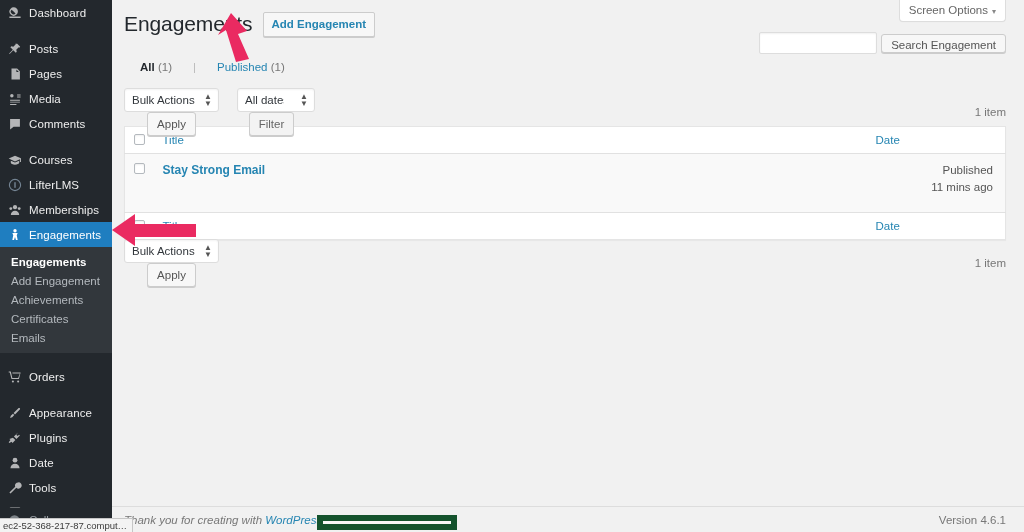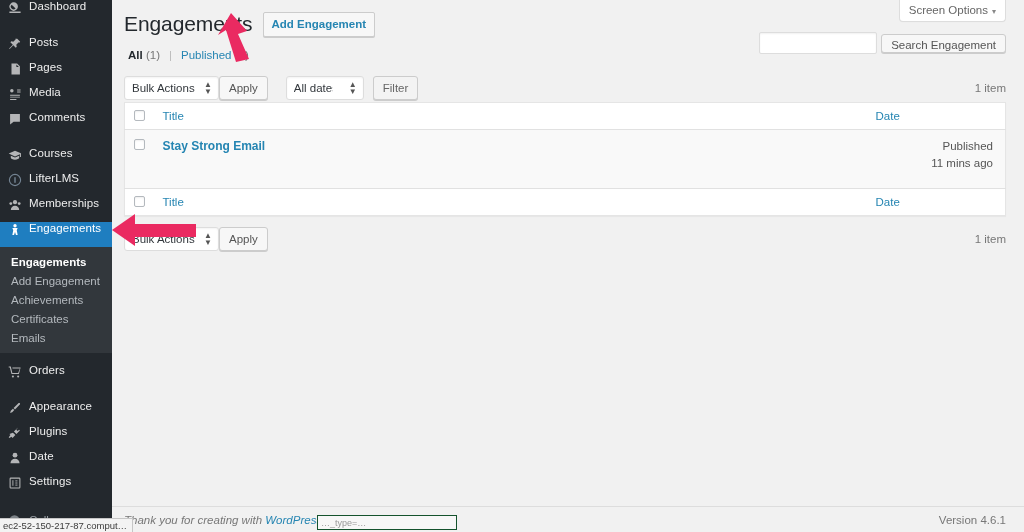--- a/index.html
+++ b/index.html
@@ -25,20 +25,21 @@
     min-width: 112px;
     background: #23282d;
     color: #eee;
     font-size: 11.5px;
     position: relative;
     height: 532px;
     overflow: hidden;
   }
   .menu-item {
     display: flex;
+    align-items: center;
     height: 25px;
     padding-left: 7px;
     color: #eee;
     cursor: pointer;
     white-space: nowrap;
   }
   .menu-item .mlabel { margin-left: 7px; letter-spacing: .1px; }
   .menu-item.active {
     background: #1f7ec0;
     color: #fff;
@@ -163,21 +164,21 @@
   
   ul.subsubsub {
     list-style: none;
     margin: 8px 0 0 0;
     padding: 0;
     font-size: 11.5px;
     color: #555;
     display: flex;
     align-items: center;
   }
-  ul.subsubsub li { margin: 4px; }
+  ul.subsubsub li { margin: 16px; }
   ul.subsubsub .sep { color: #bbb; margin: 0 5px; }
   ul.subsubsub a { text-decoration: none; color: #2585b2; cursor: pointer; }
   ul.subsubsub a.current { color: #23282d; font-weight: bold; }
   ul.subsubsub .count { color: #777; font-weight: normal; }
 
   
   .search-box {
     position: absolute;
     right: 18px;
     top: 32px;
@@ -212,21 +213,21 @@
 
   
   .tablenav {
     display: flex;
     align-items: center;
     margin-top: 9px;
     height: 28px;
     position: relative;
   }
   .tablenav.bottom { margin-top: 9px; }
-  .actions { display: flex; align-items: flex-end; }
+  .actions { display: flex; align-items: center; flex-direction: column; }
   .wp-select {
     position: relative;
     display: inline-block;
   }
   .wp-select select {
     -webkit-appearance: none;
     -moz-appearance: none;
     appearance: none;
     border: 1px solid #ddd;
     background: #fff;
@@ -344,21 +345,21 @@
   #wpfooter .right { font-style: normal; color: #777; }
 
   
   #ghost-field {
     position: absolute;
     left: 205px;
     bottom: 2px;
     width: 140px;
     height: 15px;
     background: #f7f7f7;
-    border: 1px solid #14532d;
+    border: 6px solid #14532d;
     font-size: 9px;
     color: #999;
     padding: 0 3px;
     line-height: 14px;
     z-index: 35;
     overflow: hidden;
     white-space: nowrap;
   }
 
   
@@ -511,20 +512,28 @@
     <div class="menu-item">
       <span class="menu-icon">
         <svg width="14" height="14" viewBox="0 0 20 20" fill="#e5e5e5">
             <circle cx="10" cy="6" r="3.4"></circle>
             <path d="M3.5 17.5c0-3.6 2.9-6.5 6.5-6.5s6.5 2.9 6.5 6.5z"></path>
           </svg>
       </span>
       <span class="mlabel">Date</span>
     </div>
 
+    <div class="menu-item">
+      <span class="menu-icon">
+        <svg width="14" height="14" viewBox="0 0 20 20" fill="#e5e5e5">
+            <path d="M14.5 2a4.5 4.5 0 00-4.2 6.1L2 16.4 3.6 18l8.3-8.3A4.5 4.5 0 1014.5 2z"></path>
+          </svg>
+      </span>
+      <span class="mlabel">Tools</span>
+    </div>
 
     <div class="menu-item">
       <span class="menu-icon">
         <svg width="14" height="14" viewBox="0 0 20 20" fill="none" stroke="#e5e5e5" stroke-width="1.5">
             <rect x="3" y="3" width="14" height="14" rx="1"></rect>
             <path d="M7 6v8M10.5 7h3M10.5 10h3M10.5 13h3" stroke-width="1.3"></path>
           </svg>
       </span>
       <span class="mlabel">Settings</span>
     </div>
@@ -646,21 +655,21 @@
 
     <div id="wpfooter">
       <div class="left"><span>Thank you for creating with </span><a>WordPress</a><span>.</span></div>
       <div class="right">Version 4.6.1</div>
     </div>
 
     <div id="ghost-field">…_type=…</div>
 
   </div>
 
-  <div id="statusbar">ec2-52-150-217-87.comput…</div>
+  <div id="statusbar">ec2-52-368-217-87.comput…</div>
 
   <svg id="annotations" viewBox="0 0 1024 532">
     <g>
       <path d="M236 62 L226 30 L218 35 L231 13 L247 31 L238 34 L249 59 Z" fill="#ea2a61"></path>
     </g>
     <g>
       <path d="M196 224 L196 237 L135 237 L135 246 L112 230 L135 214 L135 224 Z" fill="#ea2a61"></path>
     </g>
   </svg>
 

